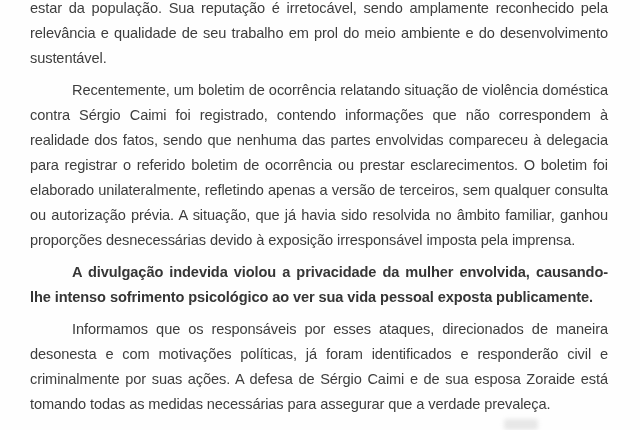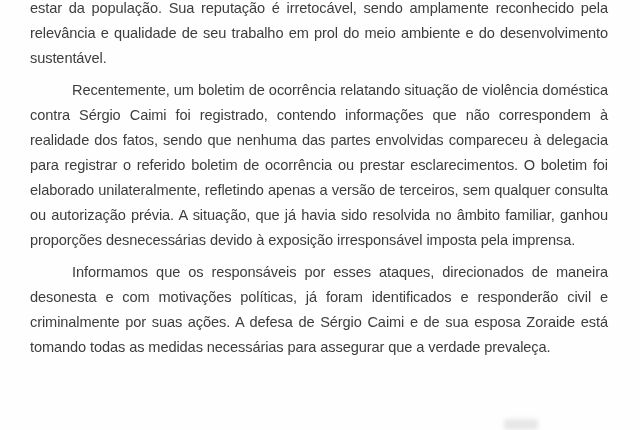--- a/index.html
+++ b/index.html
@@ -47,16 +47,17 @@
     filter: blur(2px);
     border-radius: 3px;
   }
 </style>
 </head>
 <body>
 
 <div class="doc-page">
   <p class="normal">estar da população. Sua reputação é irretocável, sendo amplamente reconhecido pela relevância e qualidade de seu trabalho em prol do meio ambiente e do desenvolvimento sustentável.</p>
   <p class="normal indent">Recentemente, um boletim de ocorrência relatando situação de violência doméstica contra Sérgio Caimi foi registrado, contendo informações que não correspondem à realidade dos fatos, sendo que nenhuma das partes envolvidas compareceu à delegacia para registrar o referido boletim de ocorrência ou prestar esclarecimentos. O boletim foi elaborado unilateralmente, refletindo apenas a versão de terceiros, sem qualquer consulta ou autorização prévia. A situação, que já havia sido resolvida no âmbito familiar, ganhou proporções desnecessárias devido à exposição irresponsável imposta pela imprensa.</p>
+  <p class="bold indent">A divulgação indevida violou a privacidade da mulher envolvida, causando-lhe intenso sofrimento psicológico ao ver sua vida pessoal exposta publicamente.</p>
   <p class="normal indent">Informamos que os responsáveis por esses ataques, direcionados de maneira desonesta e com motivações políticas, já foram identificados e responderão civil e criminalmente por suas ações. A defesa de Sérgio Caimi e de sua esposa Zoraide está tomando todas as medidas necessárias para assegurar que a verdade prevaleça.</p>
 </div>
 
 <div class="smudge"></div>
 
 </body></html>

